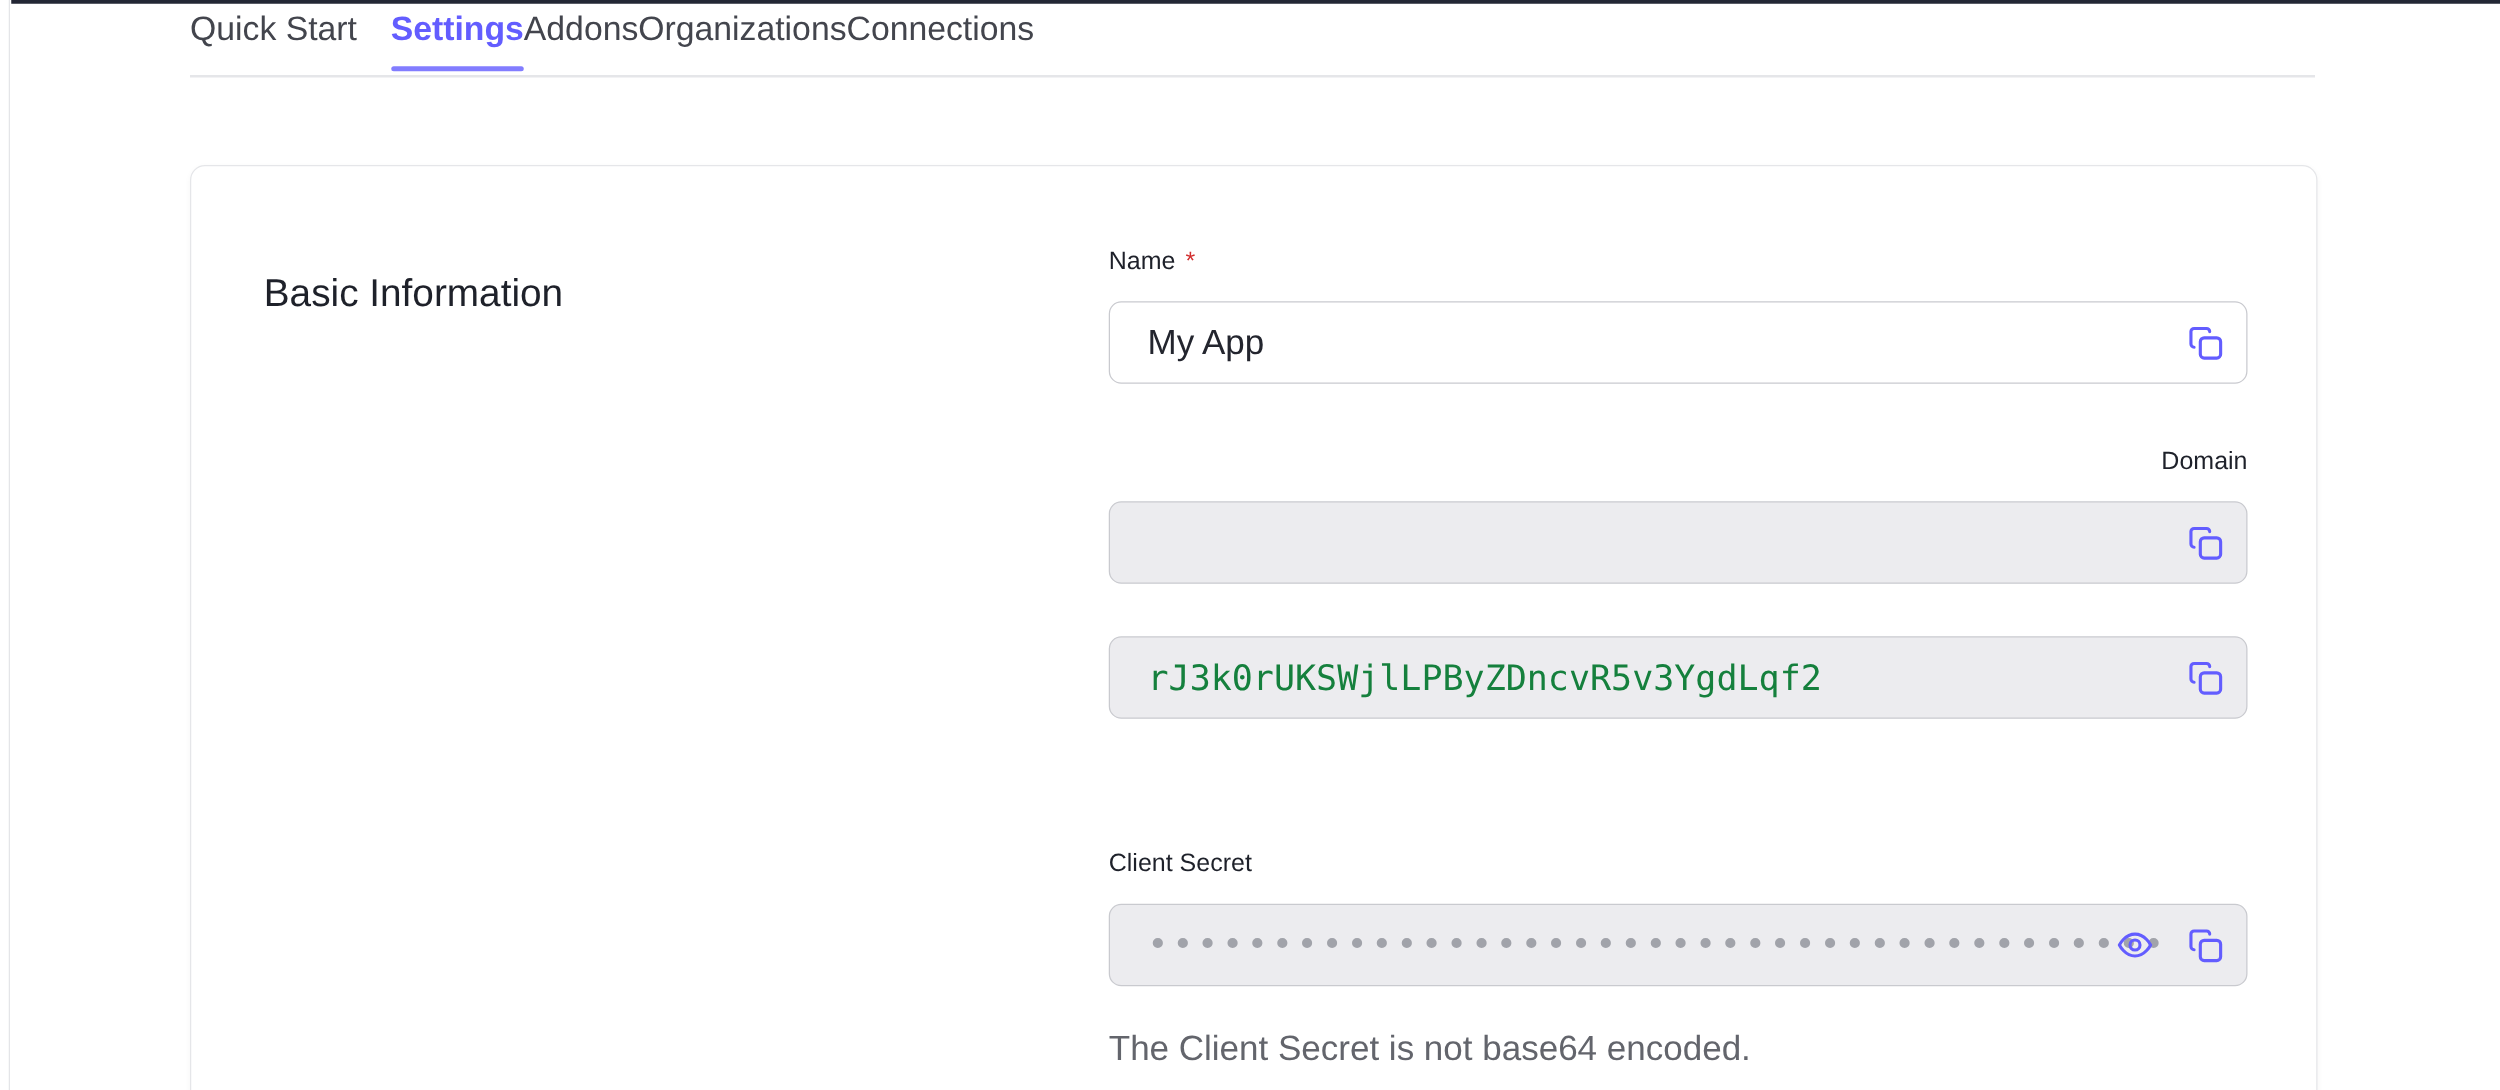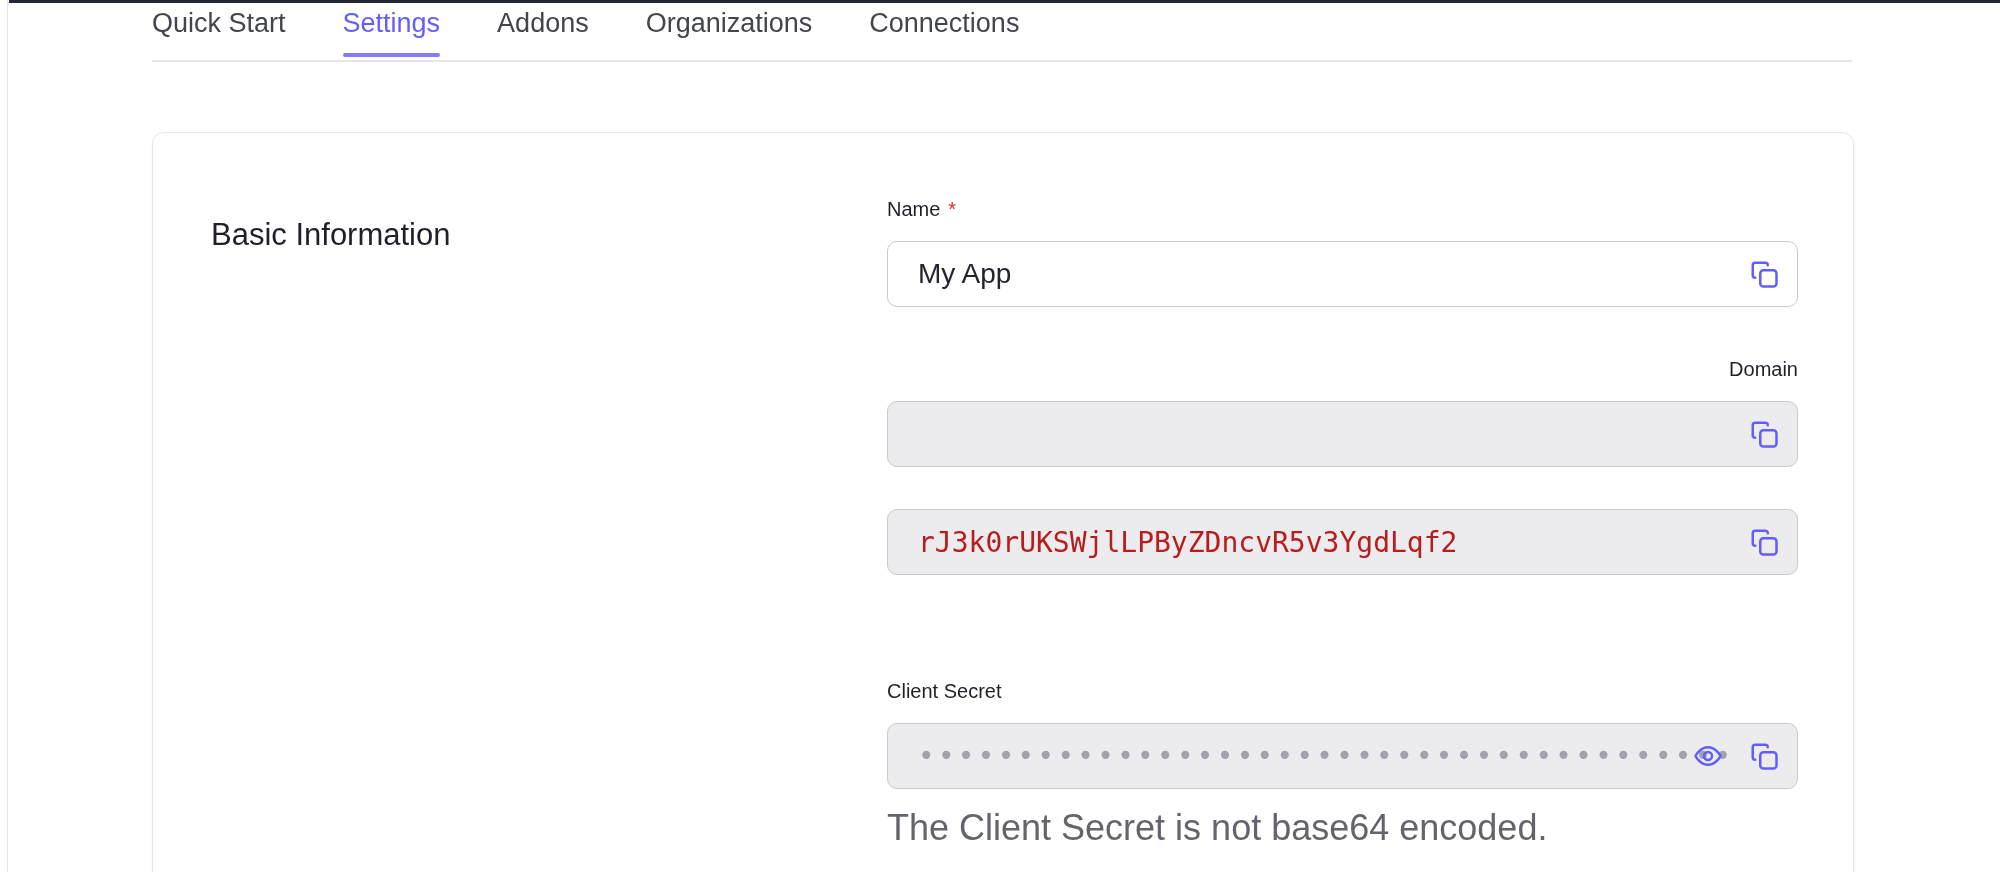--- a/index.html
+++ b/index.html
@@ -5,26 +5,26 @@
   html,body{margin:0;padding:0;background:#fff;}
   .screen{
     position:relative;width:2000px;height:872px;background:#ffffff;overflow:hidden;
     font-family:"Liberation Sans", sans-serif;color:var(--heading,#1e212a);
   }
   .top-strip{position:absolute;left:9px;top:0;width:1991px;height:3px;background:var(--topstrip,#232735);}
   .left-edge{position:absolute;left:7px;top:0;width:1px;height:872px;background:#e4e5e8;}
 
   
   .tabbar{position:absolute;left:152px;top:0;width:1700px;height:60px;border-bottom:2px solid var(--cardborder,#e5e6e9);}
-  .tabs{display:flex;gap:57px;height:100%;}
+  .tabs{display:flex;height:100%;}
   .tab{
     position:relative;height:60px;line-height:46px;font-size:27px;color:var(--tabtext,#43454d);
     cursor:pointer;white-space:nowrap;
   }
-  .tab.active{color:var(--accent,#635dff);font-weight:400;}
+  .tab.active{color:var(--accent,#635dff);font-weight:700;margin-left:27px;}
   .tab.active::after{
     content:"";position:absolute;left:0;right:0;bottom:3px;height:4px;border-radius:3px;
     background:var(--accent,#635dff);opacity:.8;
   }
 
   
   .card{
     position:absolute;left:152px;top:132px;width:1700px;height:780px;background:#fff;
     border:1px solid var(--cardborder,#e5e6e9);border-radius:12px;
     box-shadow:0 2px 5px rgba(30,33,42,.04);
@@ -40,34 +40,34 @@
 
   .field-label{display:block;height:36px;line-height:36px;font-size:20px;font-weight:500;color:var(--heading,#1e212a);margin-bottom:14px;}
   .req{color:var(--required,#d22e2e);margin-left:8px;font-weight:500;}
 
   .input{
     position:relative;box-sizing:border-box;width:911px;height:66px;border-radius:10px;
     border:1px solid var(--inputborder,#c9cacf);background:#fff;
     display:flex;align-items:center;padding:0 68px 0 30px;font-size:28px;color:#23252e;
   }
   .input.disabled{background:var(--disabledbg,#ececef);color:var(--muted,#63656c);}
-  .input.mono{font-family:"DejaVu Sans Mono", monospace;font-size:28px;color:#b91c1c;}
+  .input.mono{font-family:"DejaVu Sans Mono", monospace;font-size:28px;color:#15803d;}
   .mask-dots{
     font-family:"DejaVu Sans", sans-serif;font-size:28px;letter-spacing:3.4px;color:var(--dots,#a1a3aa);
     white-space:nowrap;overflow:hidden;line-height:66px;
   }
   .icon-btn{
     position:absolute;top:50%;transform:translateY(-50%);width:34px;height:34px;border:none;background:transparent;
     padding:0;margin:0;cursor:pointer;color:var(--accent,#635dff);display:flex;align-items:center;justify-content:center;
   }
   .icon-btn svg{width:30px;height:30px;display:block;}
   .btn-copy{right:16px;}
   .btn-eye{right:72px;}
 
-  .helper{margin-top:18px;font-size:36px;color:var(--muted,#63656c);}
+  .helper{margin-top:34px;font-size:28px;color:var(--muted,#63656c);}
 </style>
 </head>
 <body>
 
 <div class="screen">
   <div class="top-strip"></div>
   <div class="left-edge"></div>
 
   <nav class="tabbar">
     <div class="tabs">

